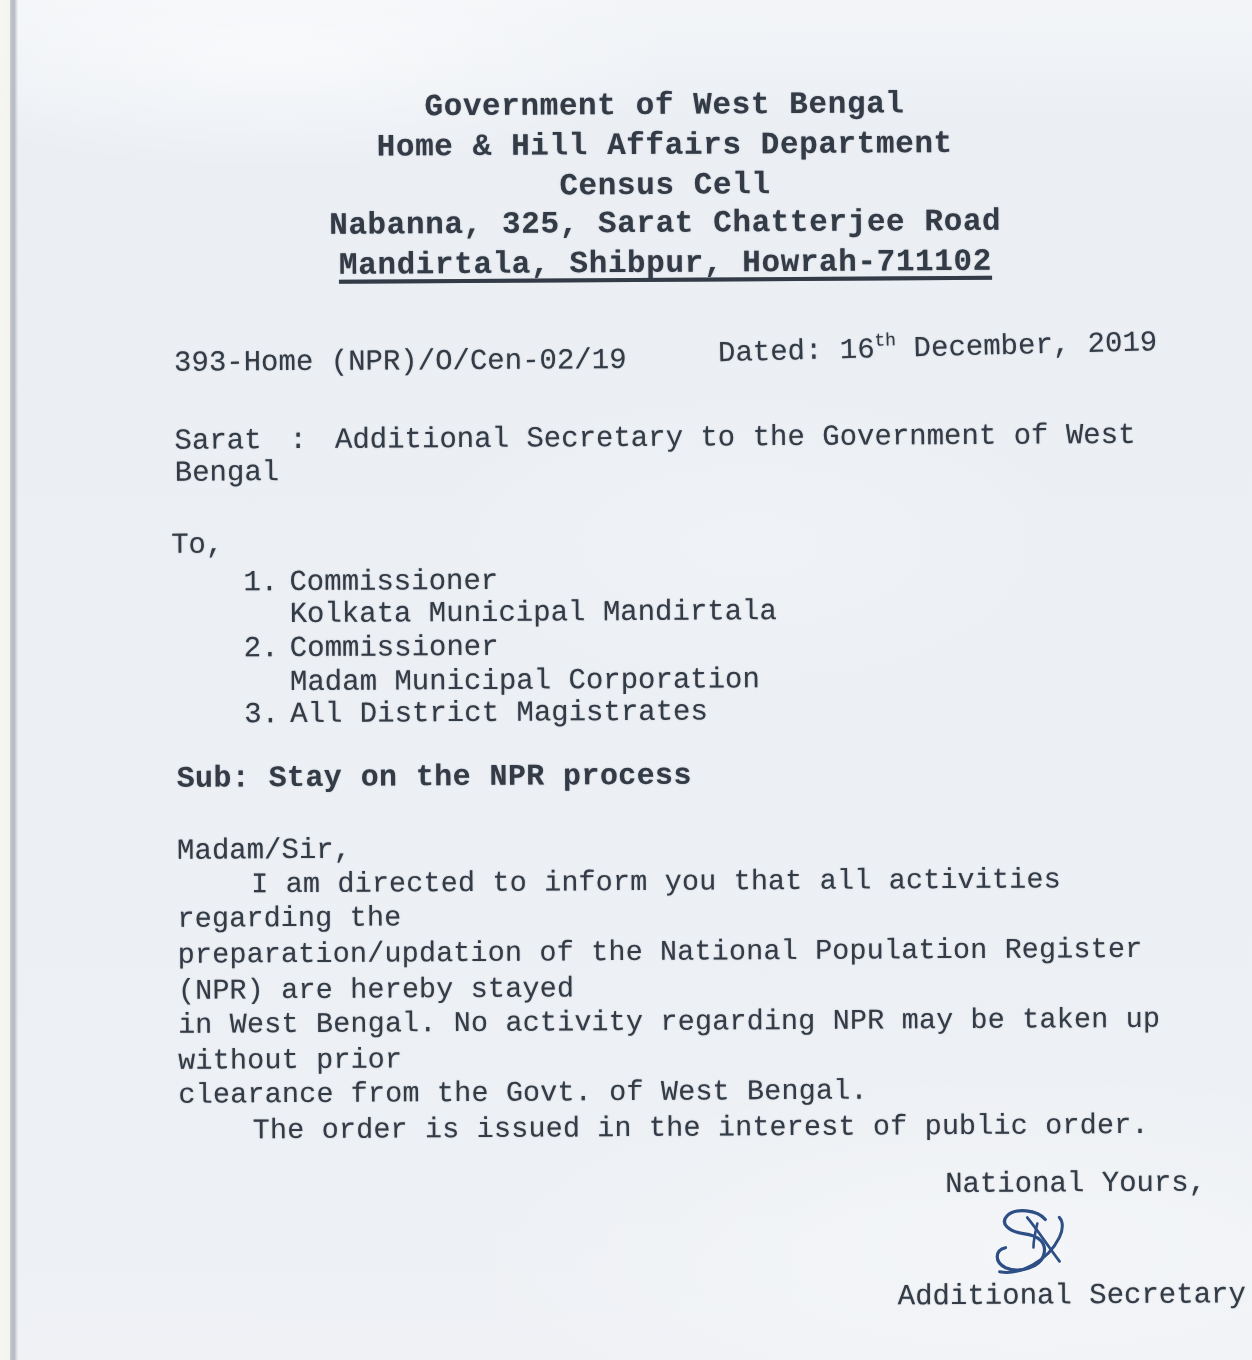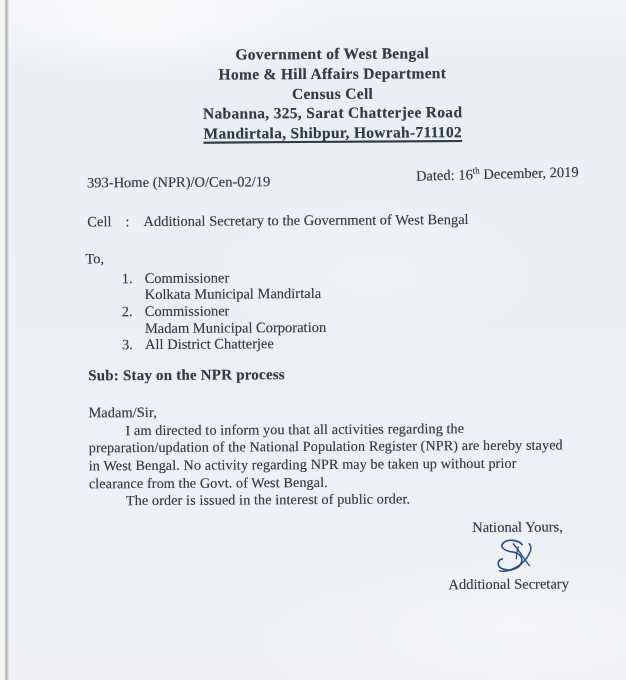--- a/index.html
+++ b/index.html
@@ -1,21 +1,21 @@
 <!DOCTYPE html>
 <html><head>
 <meta charset="utf-8">
 <style>
   html, body { margin: 0; padding: 0; }
   .page {
     position: relative;
     width: 626px;
     height: 680px;
     overflow: hidden;
-    font-family: Liberation Serif, serif;
+    font-family: Liberation Mono, monospace;
     color: #333b46;
     background:
       radial-gradient(ellipse 320px 90px at 22% 4%, rgba(255,255,255,0.55), transparent 65%),
       radial-gradient(ellipse 420px 140px at 82% 92%, rgba(255,255,255,0.35), transparent 70%),
       radial-gradient(ellipse 260px 120px at 60% 40%, rgba(255,255,255,0.18), transparent 70%),
       linear-gradient(180deg, #f3f5f8 0%, #ebeff4 9%, #edf0f4 88%, #eff1f5 100%);
   }
   .scan-edge {
     position: absolute; left: 0; top: 0; bottom: 0; width: 12px;
     background: linear-gradient(90deg,
@@ -84,21 +84,21 @@
       <div>Nabanna, 325, Sarat Chatterjee Road</div>
       <div class="underlined">Mandirtala, Shibpur, Howrah-711102</div>
     </div>
 
     <div class="ref-row">
       <span>393-Home (NPR)/O/Cen-02/19</span>
       <span class="ref-date"><span>Dated: 16</span><sup>th</sup><span> December, 2019</span></span>
     </div>
 
     <div class="from-line">
-      <span>Cell</span><span class="sep">:</span><span>Additional Secretary to the Government of West Bengal</span>
+      <span>Sarat</span><span class="sep">:</span><span>Additional Secretary to the Government of West Bengal</span>
     </div>
 
     <div class="to-label">To,</div>
 
     <div class="recipients">
       <div class="recipient">
         <span class="num">1.</span>
         <span class="lines">
           <div>Commissioner</div>
           <div>Kolkata Municipal Mandirtala</div>
@@ -107,21 +107,21 @@
       <div class="recipient">
         <span class="num">2.</span>
         <span class="lines">
           <div>Commissioner</div>
           <div>Madam Municipal Corporation</div>
         </span>
       </div>
       <div class="recipient">
         <span class="num">3.</span>
         <span class="lines">
-          <div>All District Chatterjee</div>
+          <div>All District Magistrates</div>
         </span>
       </div>
     </div>
 
     <div class="subject">Sub: Stay on the NPR process</div>
 
     <div class="salutation">Madam/Sir,</div>
 
     <div class="body-block">
       <div class="indented">I am directed to inform you that all activities regarding the</div>

